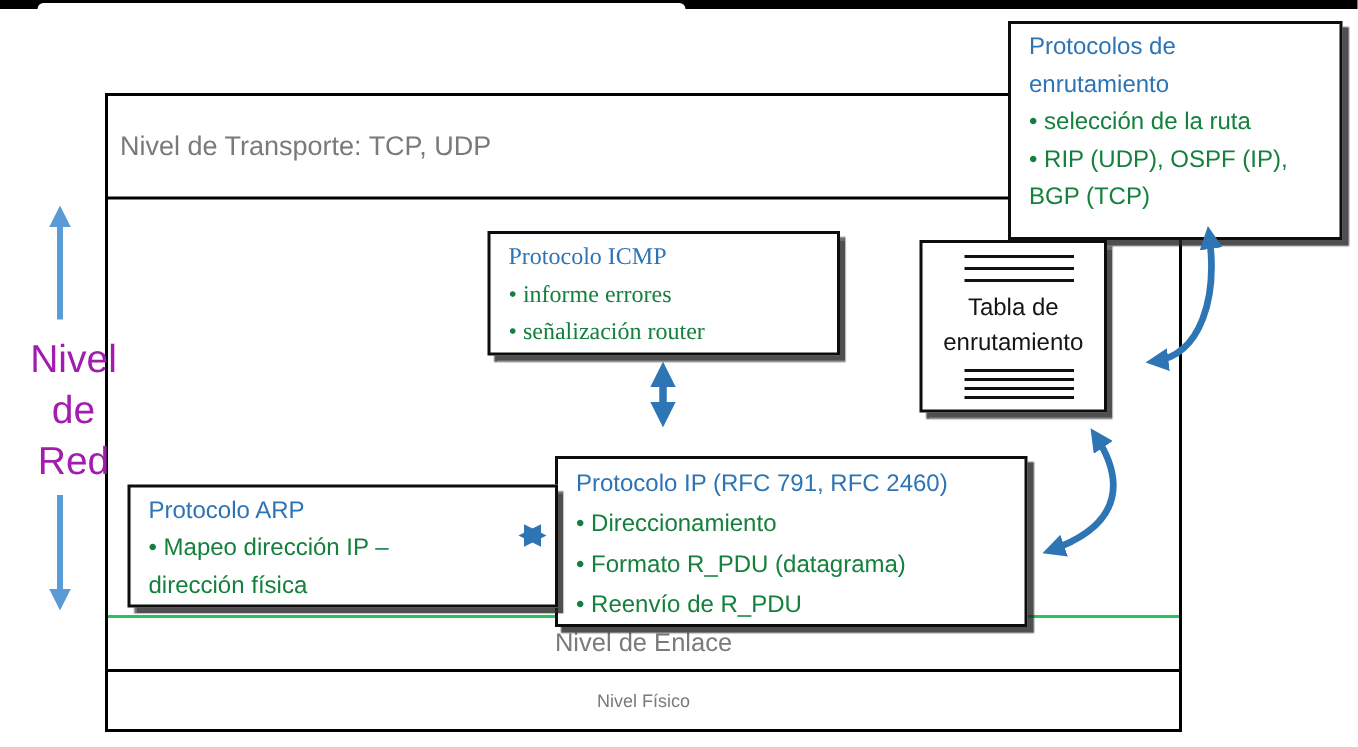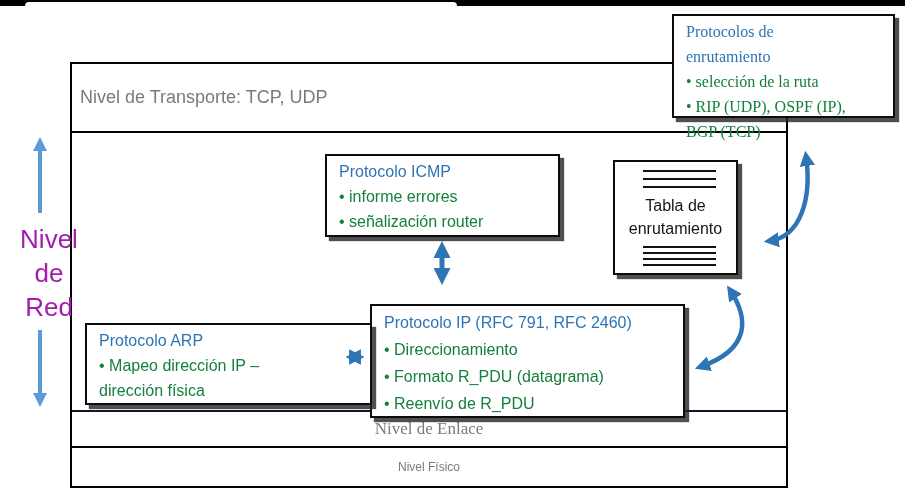--- a/index.html
+++ b/index.html
@@ -14,37 +14,37 @@
   .top-tab { position:absolute; left:25px; top:2px; width:432px; height:4px;
              background:#fff; border-radius:10px 10px 0 0; }
 
   
   .outer { position:absolute; left:70px; top:62px; width:718px; height:426px;
            border:2px solid #000; box-sizing:border-box; background:#fff; z-index:1; }
   .row { position:absolute; left:0; right:0; display:flex; align-items:center;
          color:#7a7a7a; box-sizing:border-box; }
   .row.transport { top:0; height:69px; border-bottom:2px solid #000;
                    padding-left:8px; font-size:18px; justify-content:flex-start; }
-  .row.link     { top:346px; height:36px; border-top:2px solid #0f172a;
-                  justify-content:center; font-size:17px;font-family:Liberation Serif, serif; }
+  .row.link     { top:346px; height:36px; border-top:2px solid #22c55e;
+                  justify-content:center; font-size:17px; }
   .row.physical { top:382px; height:40px; border-top:2px solid #000;
                   justify-content:center; font-size:12px; }
 
   
   .side-label { position:absolute; left:16px; top:222px; width:66px; text-align:center;
                 color:#a21caf; font-size:26px; line-height:34px; z-index:2; }
 
   
   .pbox { position:absolute; background:#fff; border:2px solid #0d0d0d;
           box-sizing:border-box; box-shadow:4px 4px 1px rgba(35,35,35,0.8);
           padding:3px 12px 0 12px; z-index:3; }
   .ptitle { color:#2E74B5; font-size:16px; line-height:25px; white-space:nowrap; }
   .pline  { color:#15803d; font-size:16px; line-height:25px; white-space:nowrap; }
-  .pbox.icmp    { left:325px; top:154px; width:235px; height:83px; }
-  .pbox.routing { left:672px; top:14px;  width:223px; height:104px;font-family:Liberation Serif, serif; }
+  .pbox.icmp    { left:325px; top:154px; width:235px; height:83px;font-family:Liberation Serif, serif; }
+  .pbox.routing { left:672px; top:14px;  width:223px; height:146px; }
   .pbox.ip      { left:370px; top:289px; width:315px; height:114px;margin-top:15px; }
   .pbox.ip .ptitle, .pbox.ip .pline { line-height:27px; }
   .pbox.arp     { left:85px;  top:323px; width:287px; height:82px; }
 
   
   .pbox.tabla { left:613px; top:160px; width:125px; height:115px; padding:8px 0 0 0; }
   .rules { margin:0 20px 0 28px; }
   .rules .rule { height:2px; background:#111; }
   .rules.top .rule    { margin-bottom:6px; }
   .rules.bottom .rule { margin-bottom:4px; }

